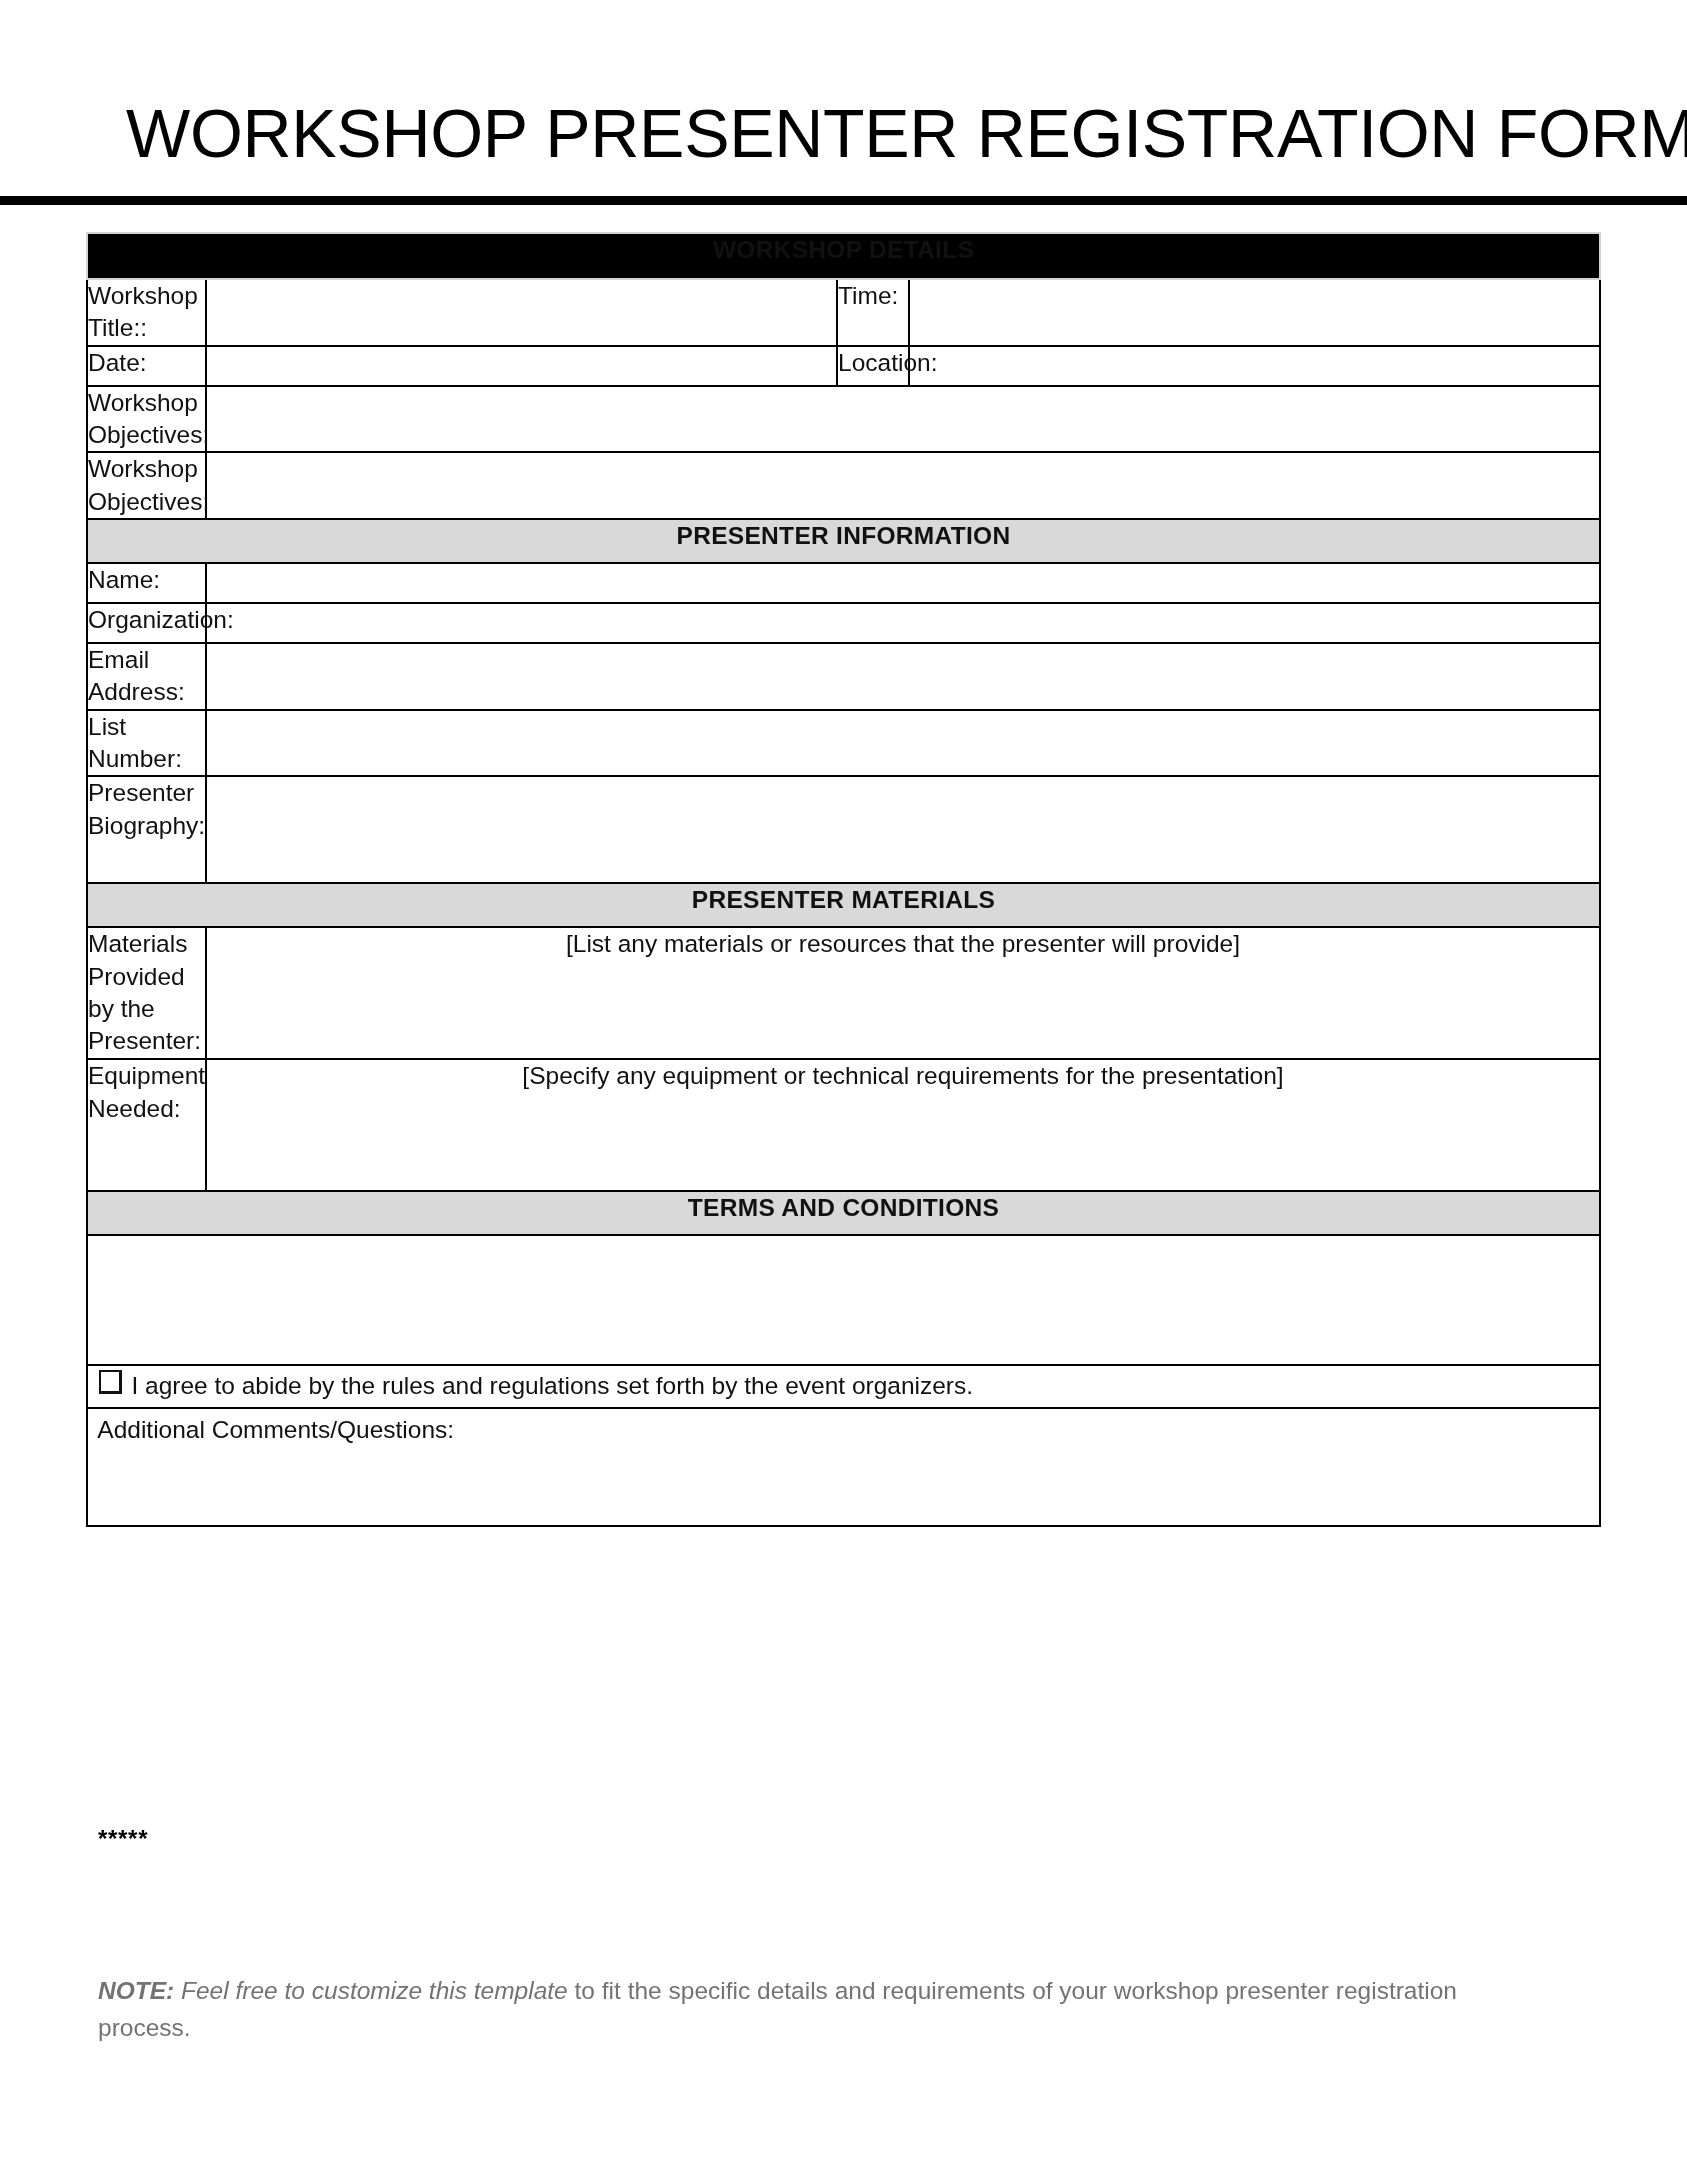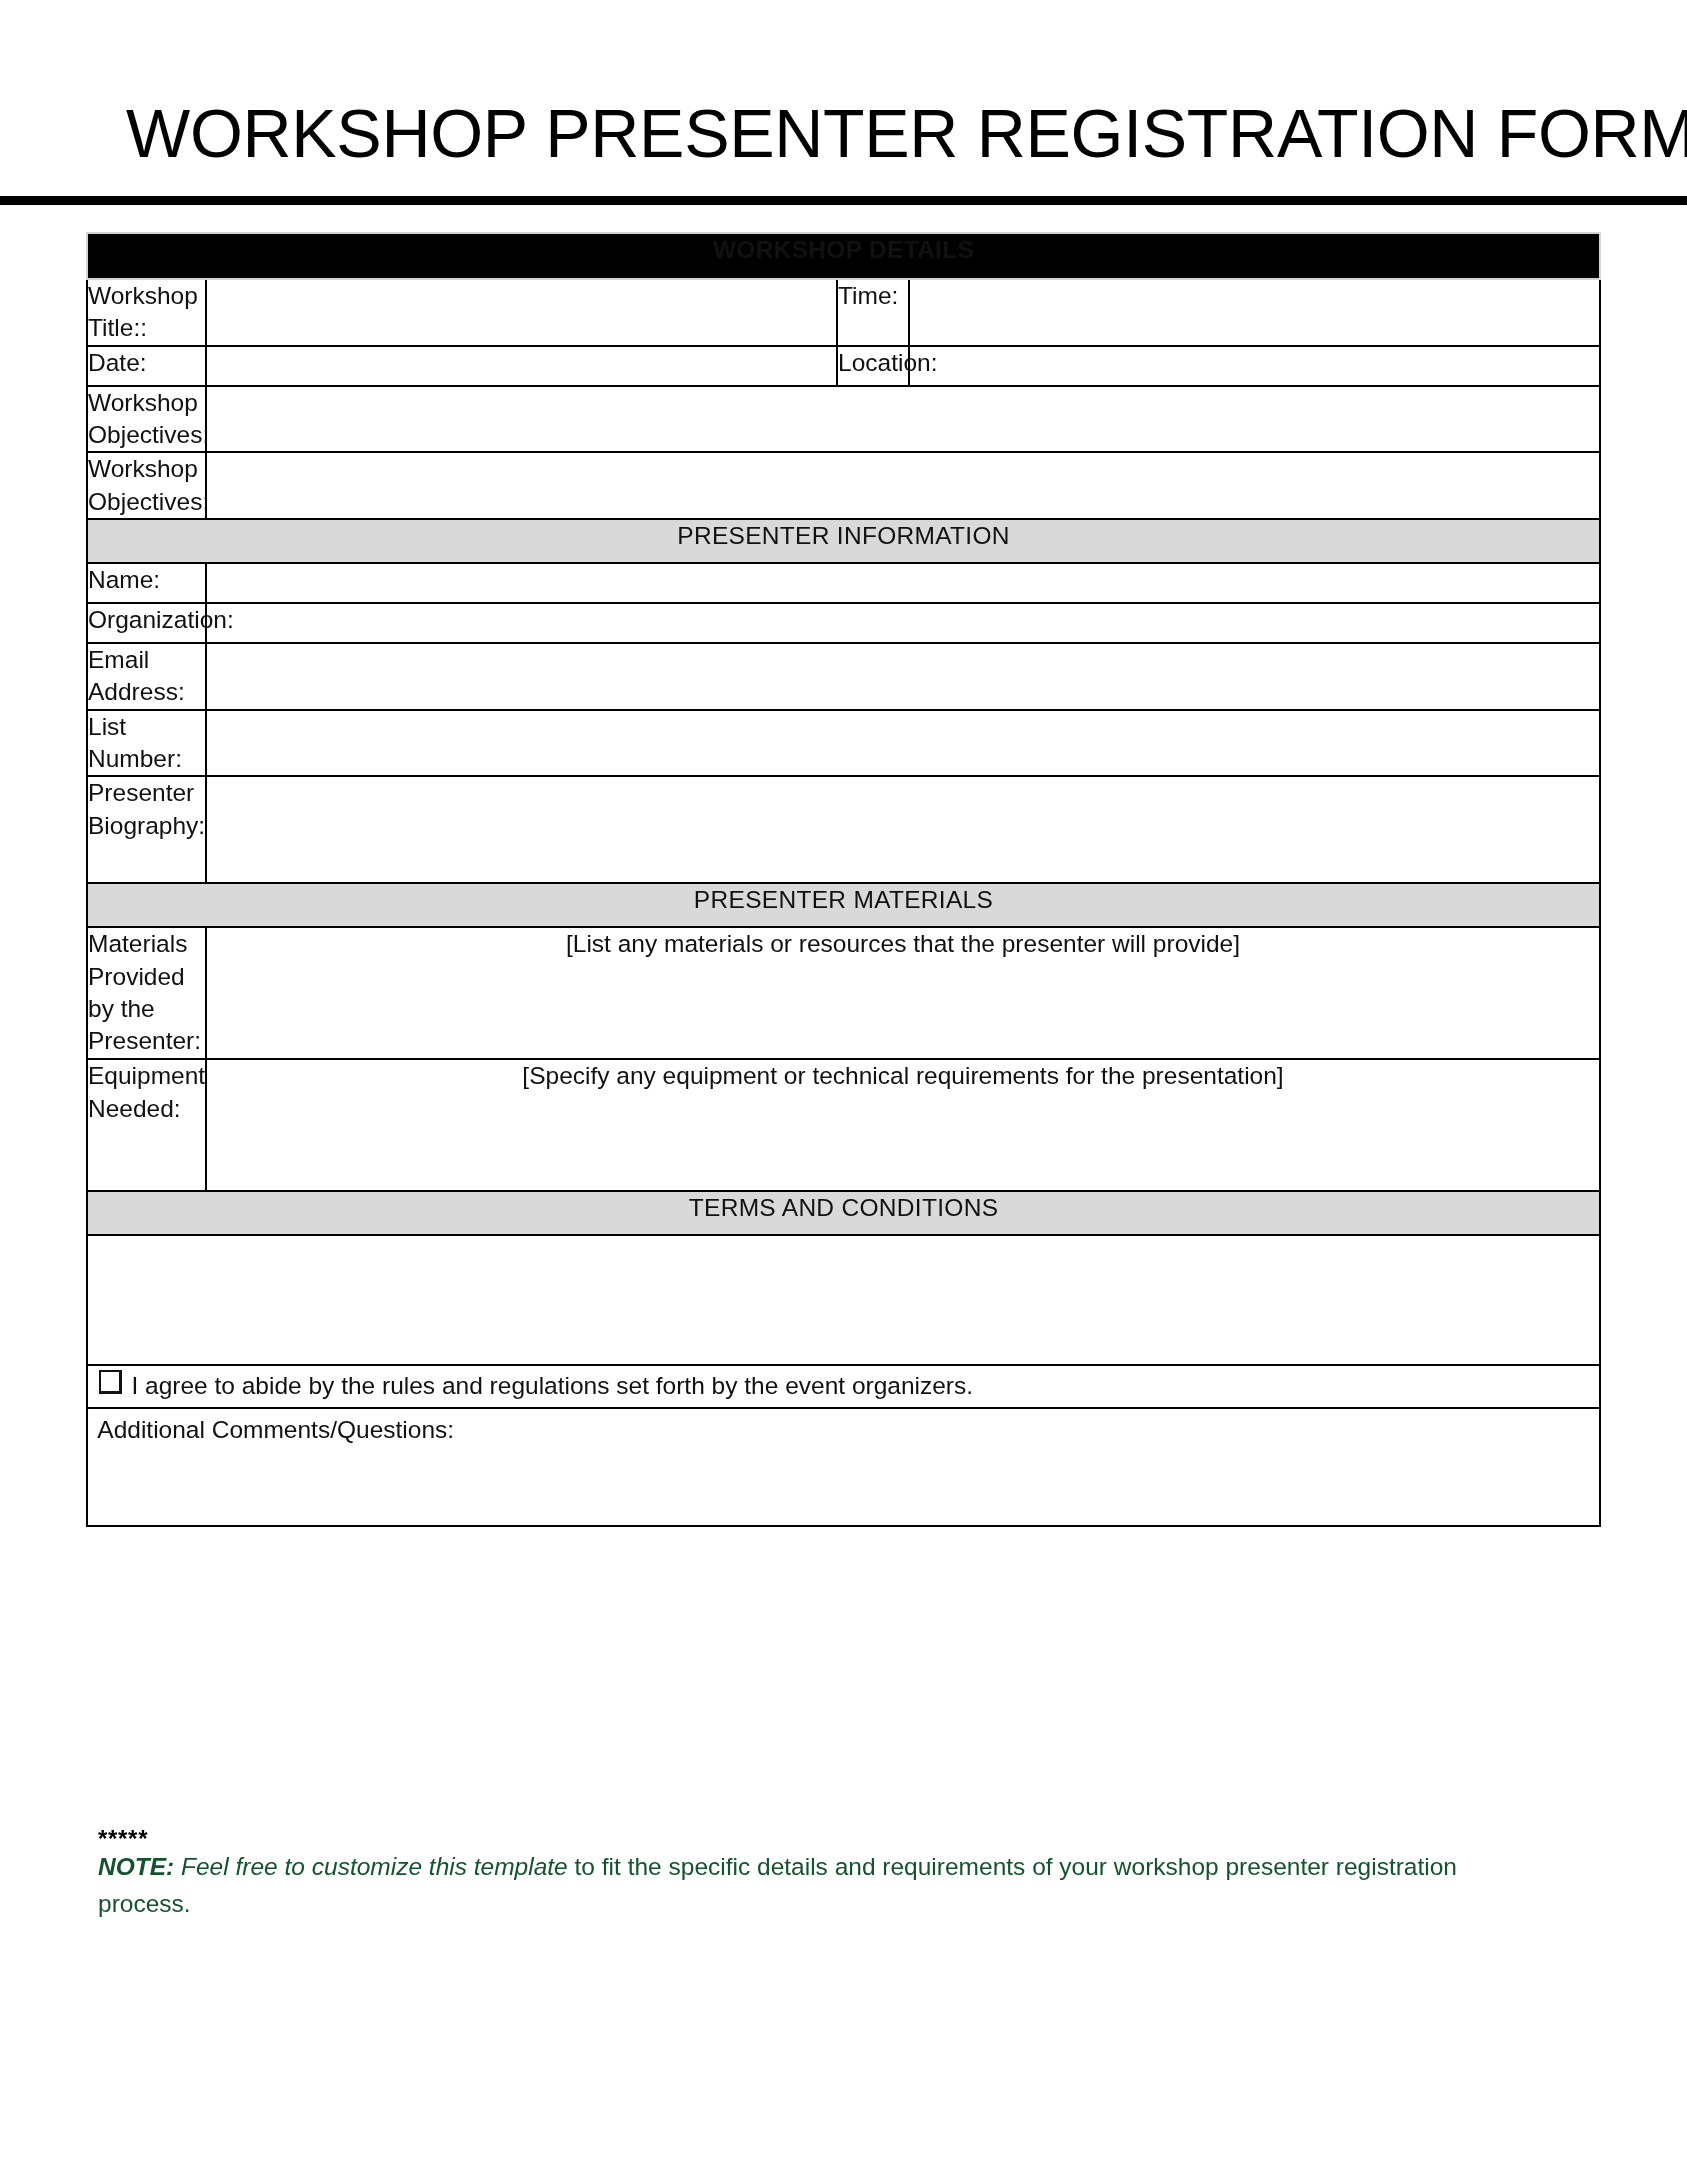--- a/index.html
+++ b/index.html
@@ -39,21 +39,21 @@
 
   
   .band-black{
     background:#000;color:#fff;text-align:center;
     font-weight:700;font-size:26.5px;letter-spacing:0.3px;
     height:44px;vertical-align:middle;
     border:2px solid #d4d4d4 !important;
   }
   .band-gray{
     background:#d9d9d9;color:#000;text-align:center;
-    font-weight:400;font-size:26.5px;letter-spacing:0.3px;
+    font-weight:700;font-size:26.5px;letter-spacing:0.3px;
     height:42px;vertical-align:middle;
   }
 
   .r-single{height:40px;}
   .r-double{height:66px;}
   .r-bio{height:107px;}
   .r-mat{height:132px;}
   .r-terms{height:130px;}
   .r-agree{height:42px;}
   .r-comments{height:118px;}
@@ -73,22 +73,22 @@
     display:flex;font-size:24.5px;color:#111;
     padding:4px 8px 4px 0;
   }
 
   
   .stars{
     position:absolute;left:98px;top:1825px;
     font-size:24px;font-weight:700;letter-spacing:0.7px;color:#000;
   }
   .note{
-    position:absolute;left:98px;top:1848px;width:1416px;
-    font-size:24.5px;line-height:1.52;color:#14532d;
+    position:absolute;left:98px;top:1972px;width:1416px;
+    font-size:24.5px;line-height:1.52;color:#737373;
   }
   .note b{font-weight:700;font-style:italic;}
   .note i{font-style:italic;}
 </style>
 </head>
 <body>
 
 <div class="page">
 
   <div class="doc-title">WORKSHOP PRESENTER REGISTRATION FORM</div>

